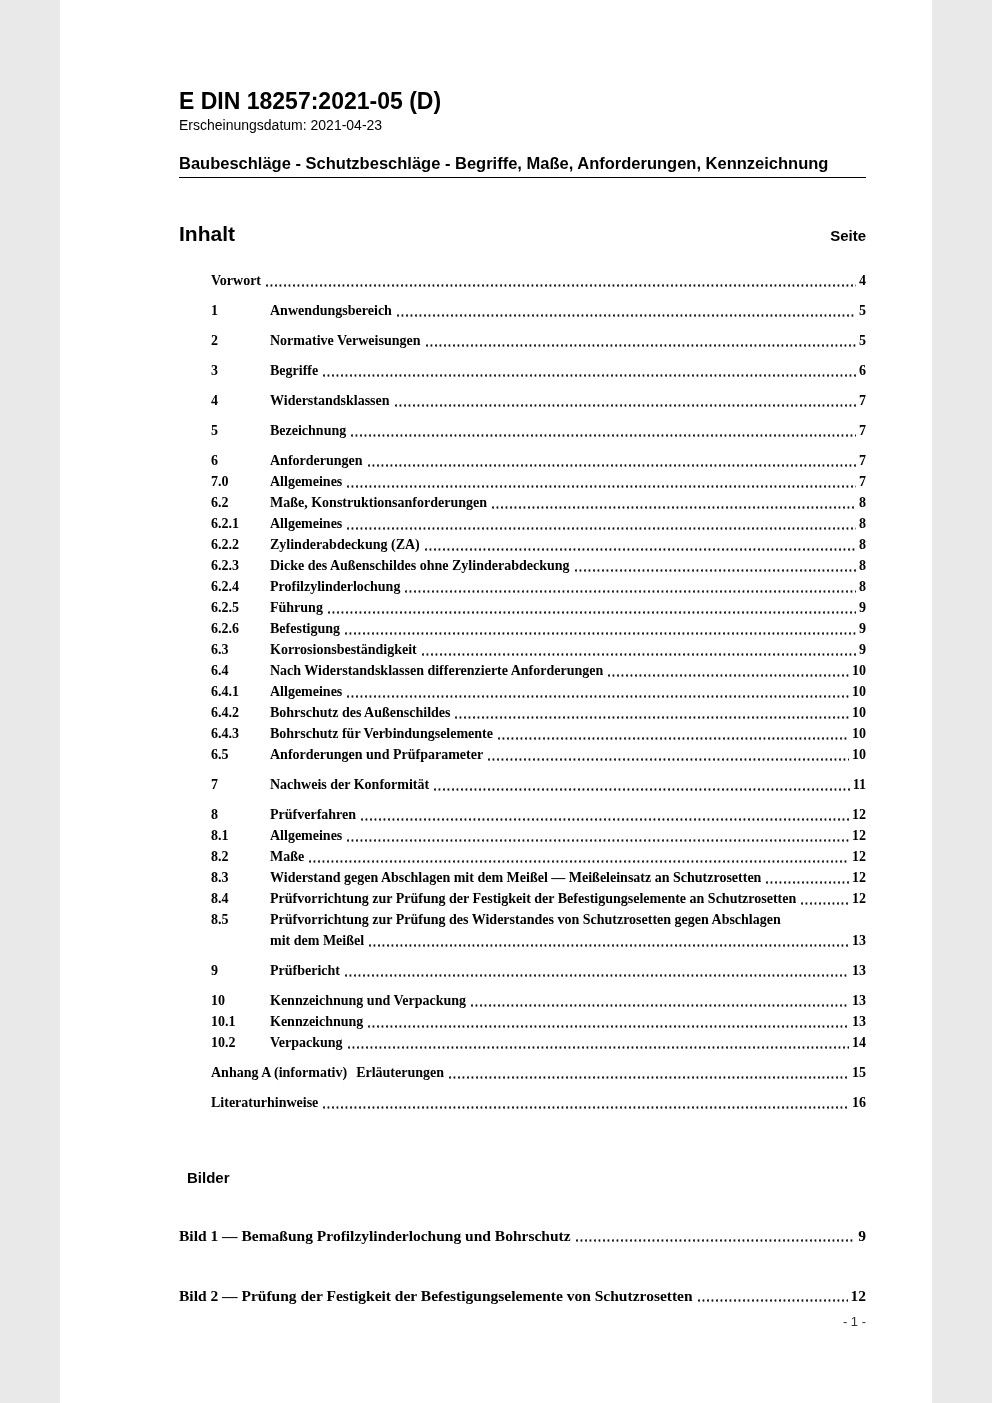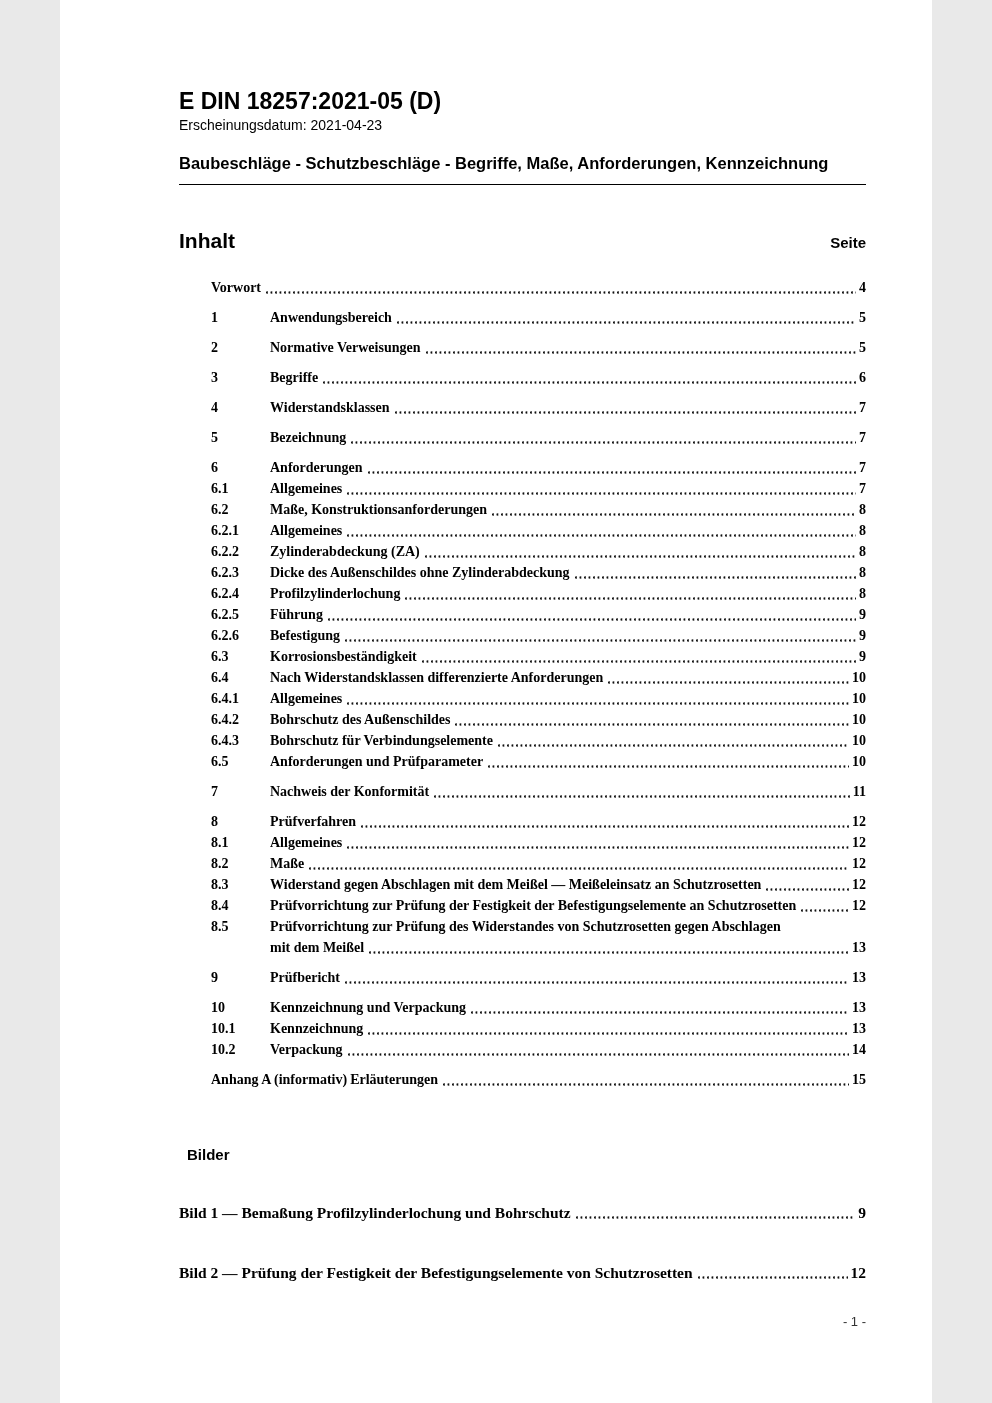--- a/index.html
+++ b/index.html
@@ -19,21 +19,21 @@
     font-size: 23px;
     font-weight: bold;
     margin: 0;
     line-height: 1.15;
   }
   .release { font-size: 14px; margin-top: 3px; }
   .subtitle {
     margin-top: 21px;
     font-size: 16.5px;
     font-weight: bold;
-    padding-bottom: 11px;
+    padding-bottom: 4px;
     border-bottom: 1.5px solid #000;
   }
 
   .toc-header {
     display: flex;
     justify-content: space-between;
     align-items: baseline;
     margin-top: 44px;
   }
   .toc-heading { font-size: 21px; font-weight: bold; margin: 0; text-align: right; }
@@ -46,21 +46,21 @@
     font-size: 14px;
     margin-left: 32px;
   }
   .leader-row {
     display: flex;
     align-items: baseline;
     line-height: 21px;
   }
   .leader-row.gap { margin-top: 9px; }
   .num { width: 59px; flex-shrink: 0; }
-  .num-wide .num { width: auto; min-width: 59px; padding-right: 3px; font-family: Liberation Serif, serif; }
+  .num-wide .num { width: auto; min-width: 59px; padding-right: 9px; font-family: Liberation Serif, serif; }
   .title { flex-shrink: 0; white-space: nowrap; }
   .dots {
     flex: 1 1 10px;
     min-width: 8px;
     align-self: flex-end;
     height: 3px;
     margin: 0 3px 4px 5px;
     background-image: radial-gradient(circle at 1px 1.5px, #111 1px, transparent 1.25px);
     background-size: 4.5px 3px;
     background-repeat: repeat-x;
@@ -138,21 +138,21 @@
           <span class="dots"></span>
           <span class="page-num">7</span>
         </div>
         <div class="leader-row gap">
           <span class="num">6</span>
           <span class="title">Anforderungen</span>
           <span class="dots"></span>
           <span class="page-num">7</span>
         </div>
         <div class="leader-row">
-          <span class="num">6.1</span>
+          <span class="num">7.0</span>
           <span class="title">Allgemeines</span>
           <span class="dots"></span>
           <span class="page-num">7</span>
         </div>
         <div class="leader-row">
           <span class="num">6.2</span>
           <span class="title">Maße, Konstruktionsanforderungen</span>
           <span class="dots"></span>
           <span class="page-num">8</span>
         </div>
@@ -296,20 +296,25 @@
           <span class="num">10.2</span>
           <span class="title">Verpackung</span>
           <span class="dots"></span>
           <span class="page-num">14</span>
         </div>
         <div class="leader-row gap num-wide">
           <span class="num">Anhang A (informativ)</span>
           <span class="title">Erläuterungen</span>
           <span class="dots"></span>
           <span class="page-num">15</span>
+        </div>
+        <div class="leader-row gap">
+          <span class="title">Literaturhinweise</span>
+          <span class="dots"></span>
+          <span class="page-num">16</span>
         </div>
       </div>
 
     <div class="figures">
       <h3 class="figures-heading">Bilder</h3>
       <div class="figures-list">
           <div class="leader-row">
             <span class="title">Bild 1 — Bemaßung Profilzylinderlochung und Bohrschutz</span>
             <span class="dots"></span>
             <span class="page-num">9</span>

